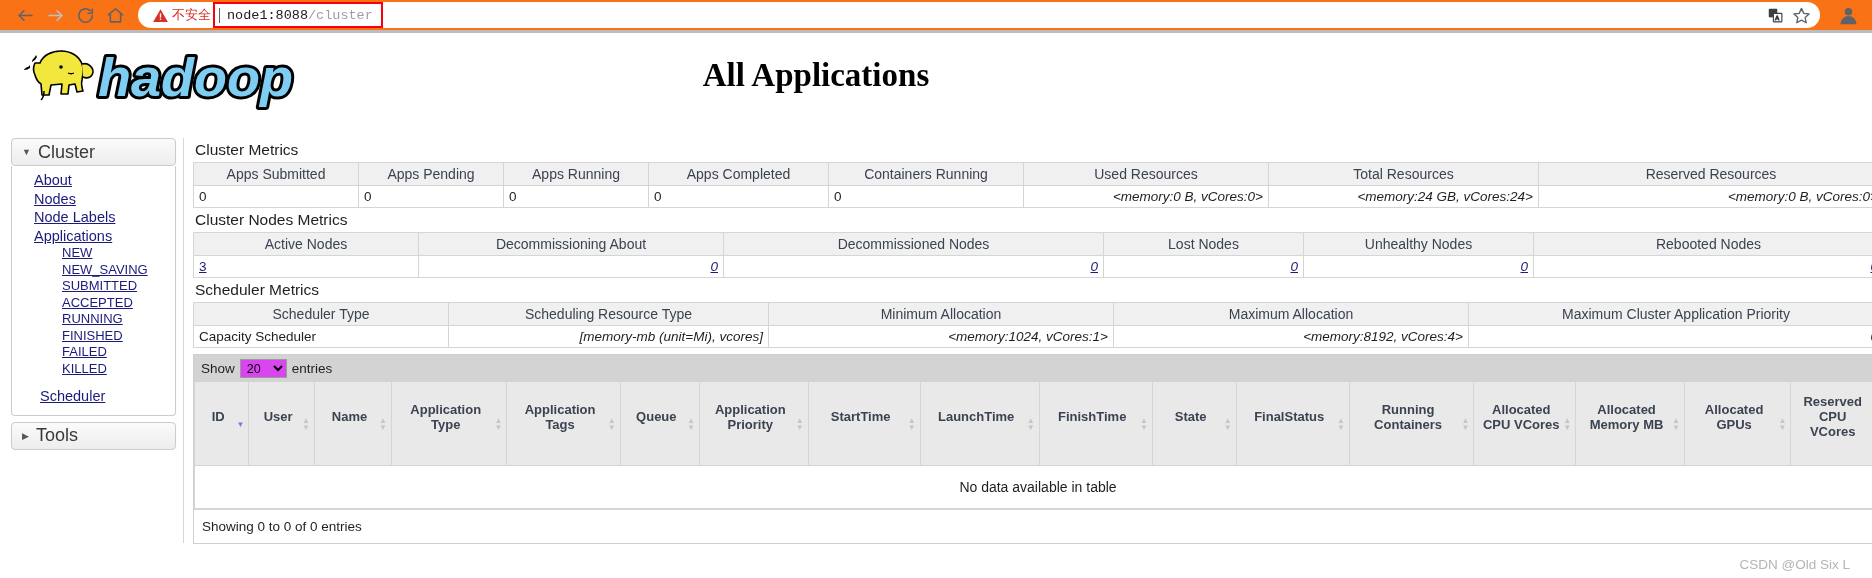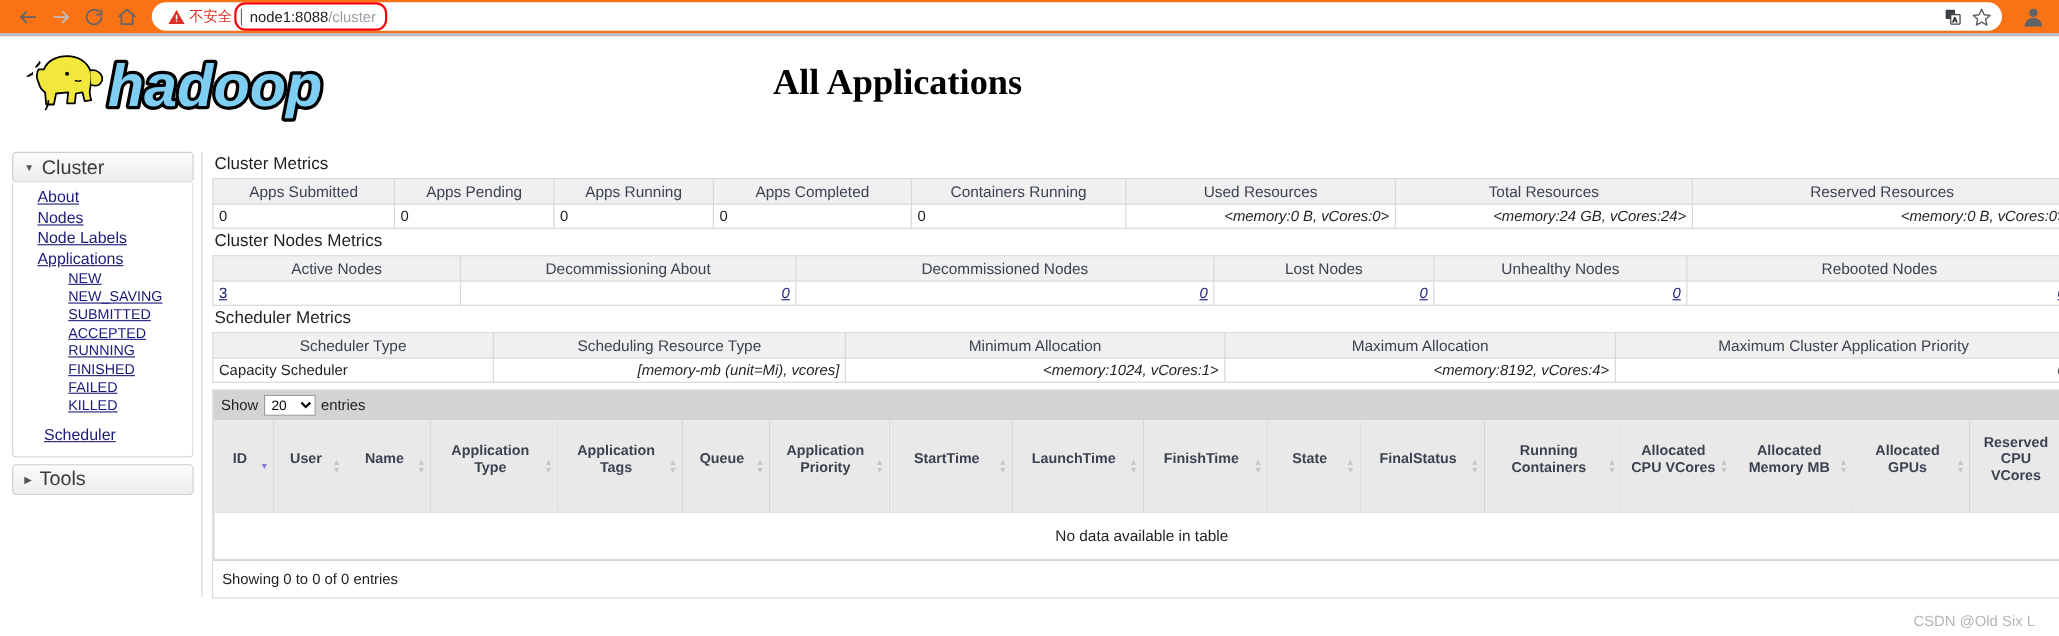--- a/index.html
+++ b/index.html
@@ -45,27 +45,28 @@
   #security-warning {
     display: flex; align-items: center;
     color: #d93025;
     font-size: 13px;
     white-space: nowrap;
     flex: 0 0 auto;
   }
   #warning-triangle { margin-right: 3px; display:block; }
   #url-highlight-box {
     border: 2px solid #fb0007;
-    border-radius: 10px;
+    border-radius: 0;
     height: 26px;
     display: flex;
     align-items: center;
     padding: 0 8px 0 4px;
     margin-left: 2px;
     flex: 0 0 auto;
+    font-family: Liberation Mono, monospace;
   }
   #url-caret {
     width: 1px; height: 15px; background: #5f6368; margin-right: 7px;
   }
   #url-text {
     font-size: 13.5px;
     color: #9aa0a6;
     white-space: nowrap;
   }
   #url-text b { color: #202124; font-weight: normal; }
@@ -195,21 +196,21 @@
     color: #1f1f1f;
     display: flex;
     align-items: center;
     gap: 5px;
   }
   #entries-select {
     font-family: "Liberation Sans", sans-serif;
     font-size: 12.5px;
     height: 19px;
     border: 1px solid #9a9a9a;
-    background: #ffffff;
+    background: #d946ef;
     padding: 0 2px;
   }
   table.apps {
     border-collapse: collapse;
     width: 100%;
     table-layout: fixed;
   }
   table.apps th {
     background: #e9e9e9;
     border: 1px solid #d5d5d5;

